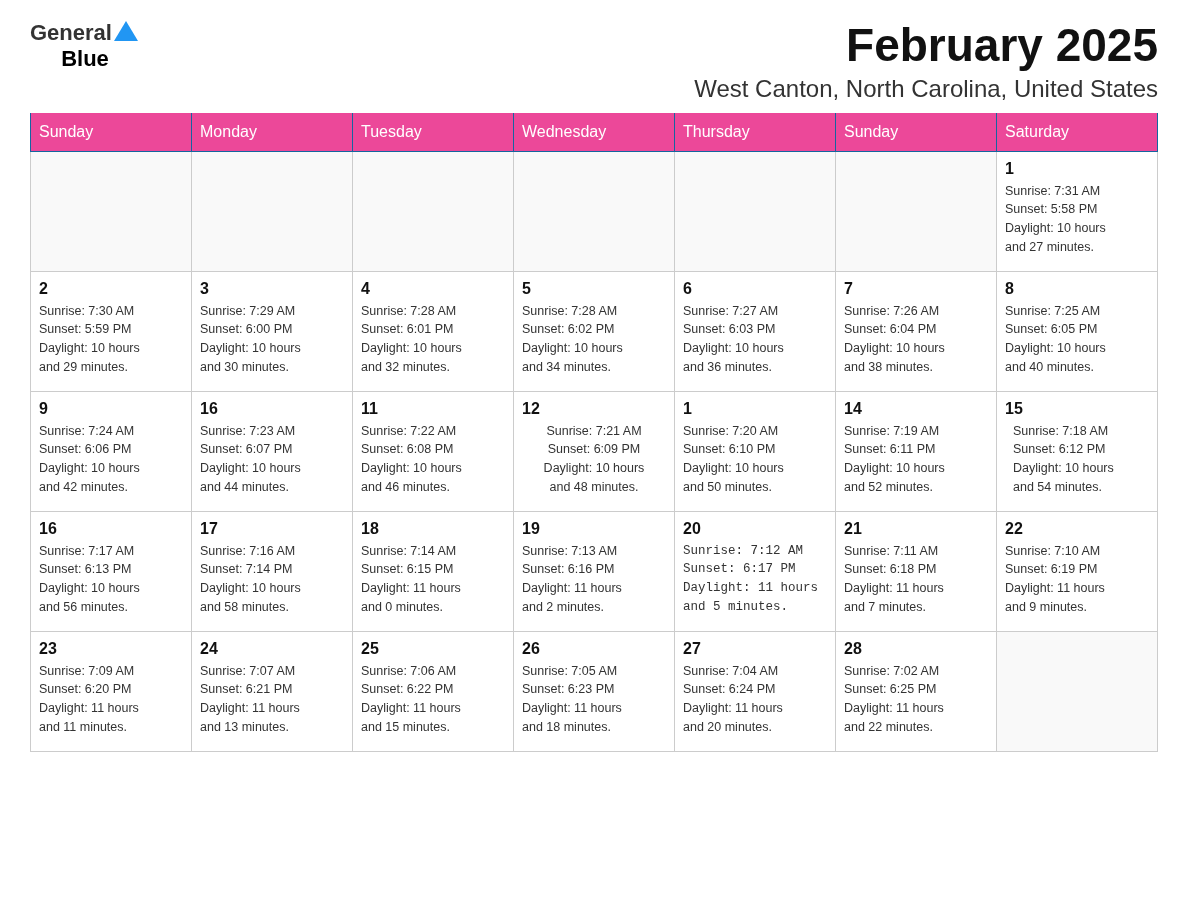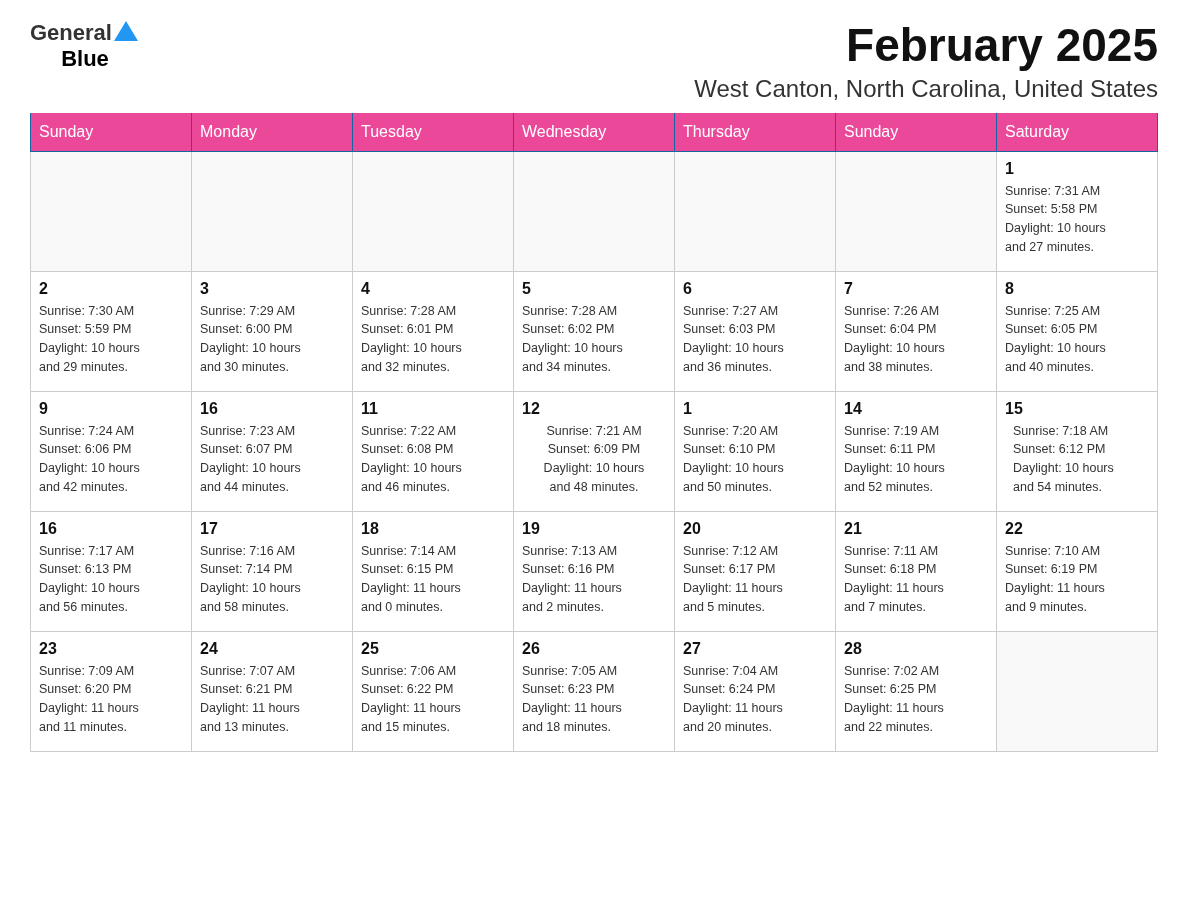--- a/index.html
+++ b/index.html
@@ -275,21 +275,21 @@
         </td>
         <td>
           <span class="day-number">19</span>
           <div class="day-info" style="white-space: pre-line;">Sunrise: 7:13 AM
 Sunset: 6:16 PM
 Daylight: 11 hours
 and 2 minutes.</div>
         </td>
         <td>
           <span class="day-number">20</span>
-          <div class="day-info" style="white-space: pre-line;">Sunrise: 7:12 AM
+          <div class="day-info" style="white-space: pre-line; font-family: Liberation Mono, monospace;">Sunrise: 7:12 AM
 Sunset: 6:17 PM
 Daylight: 11 hours
 and 5 minutes.</div>
         </td>
         <td>
           <span class="day-number">21</span>
           <div class="day-info" style="white-space: pre-line;">Sunrise: 7:11 AM
 Sunset: 6:18 PM
 Daylight: 11 hours
 and 7 minutes.</div>

